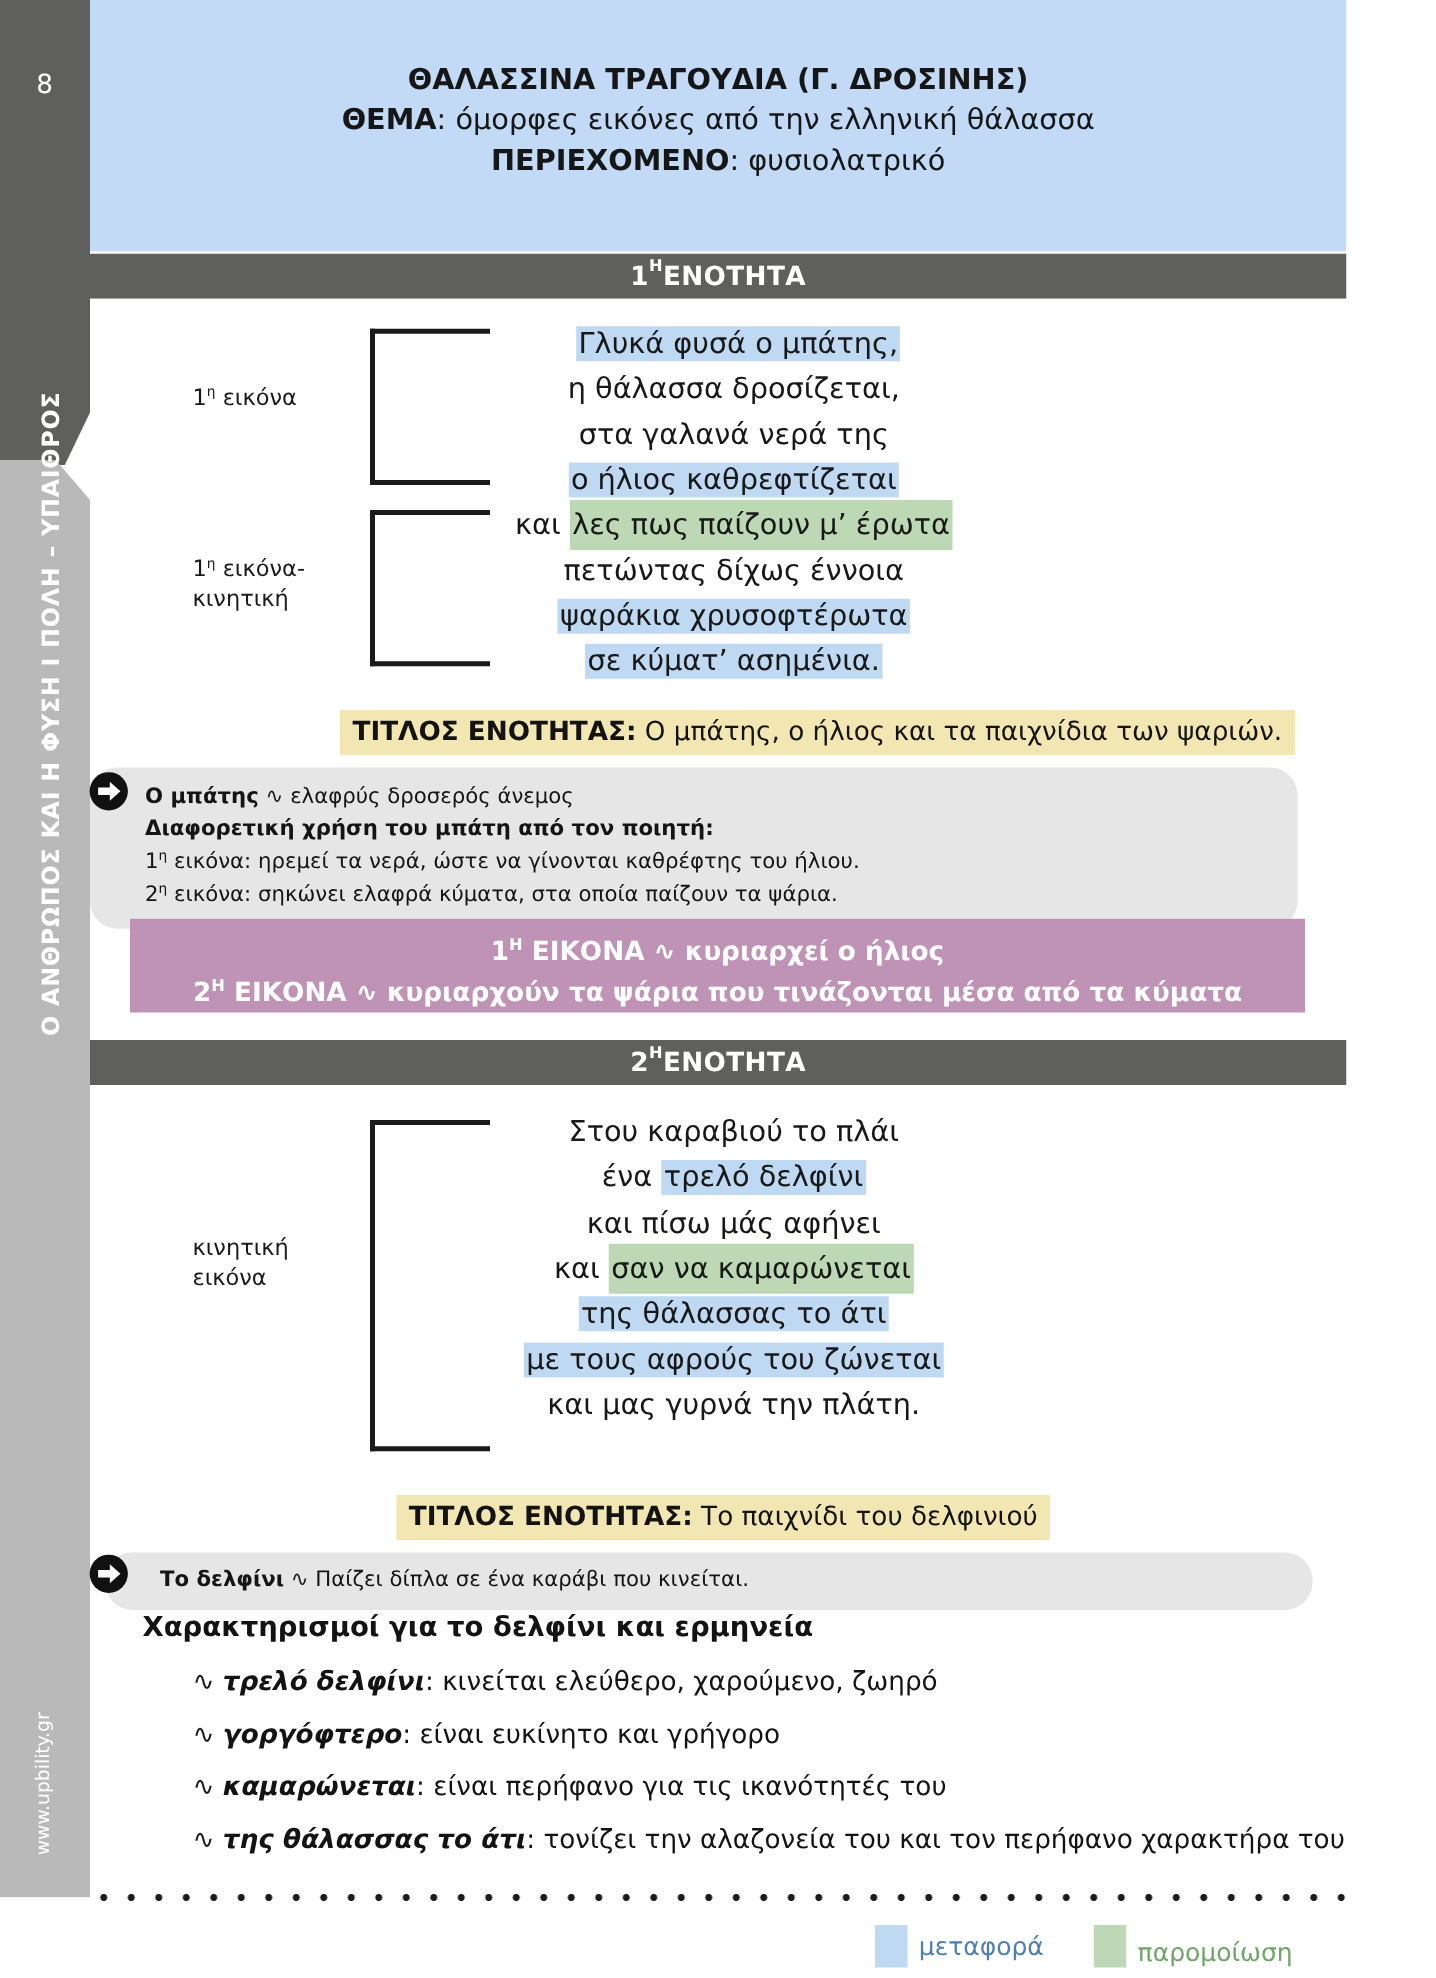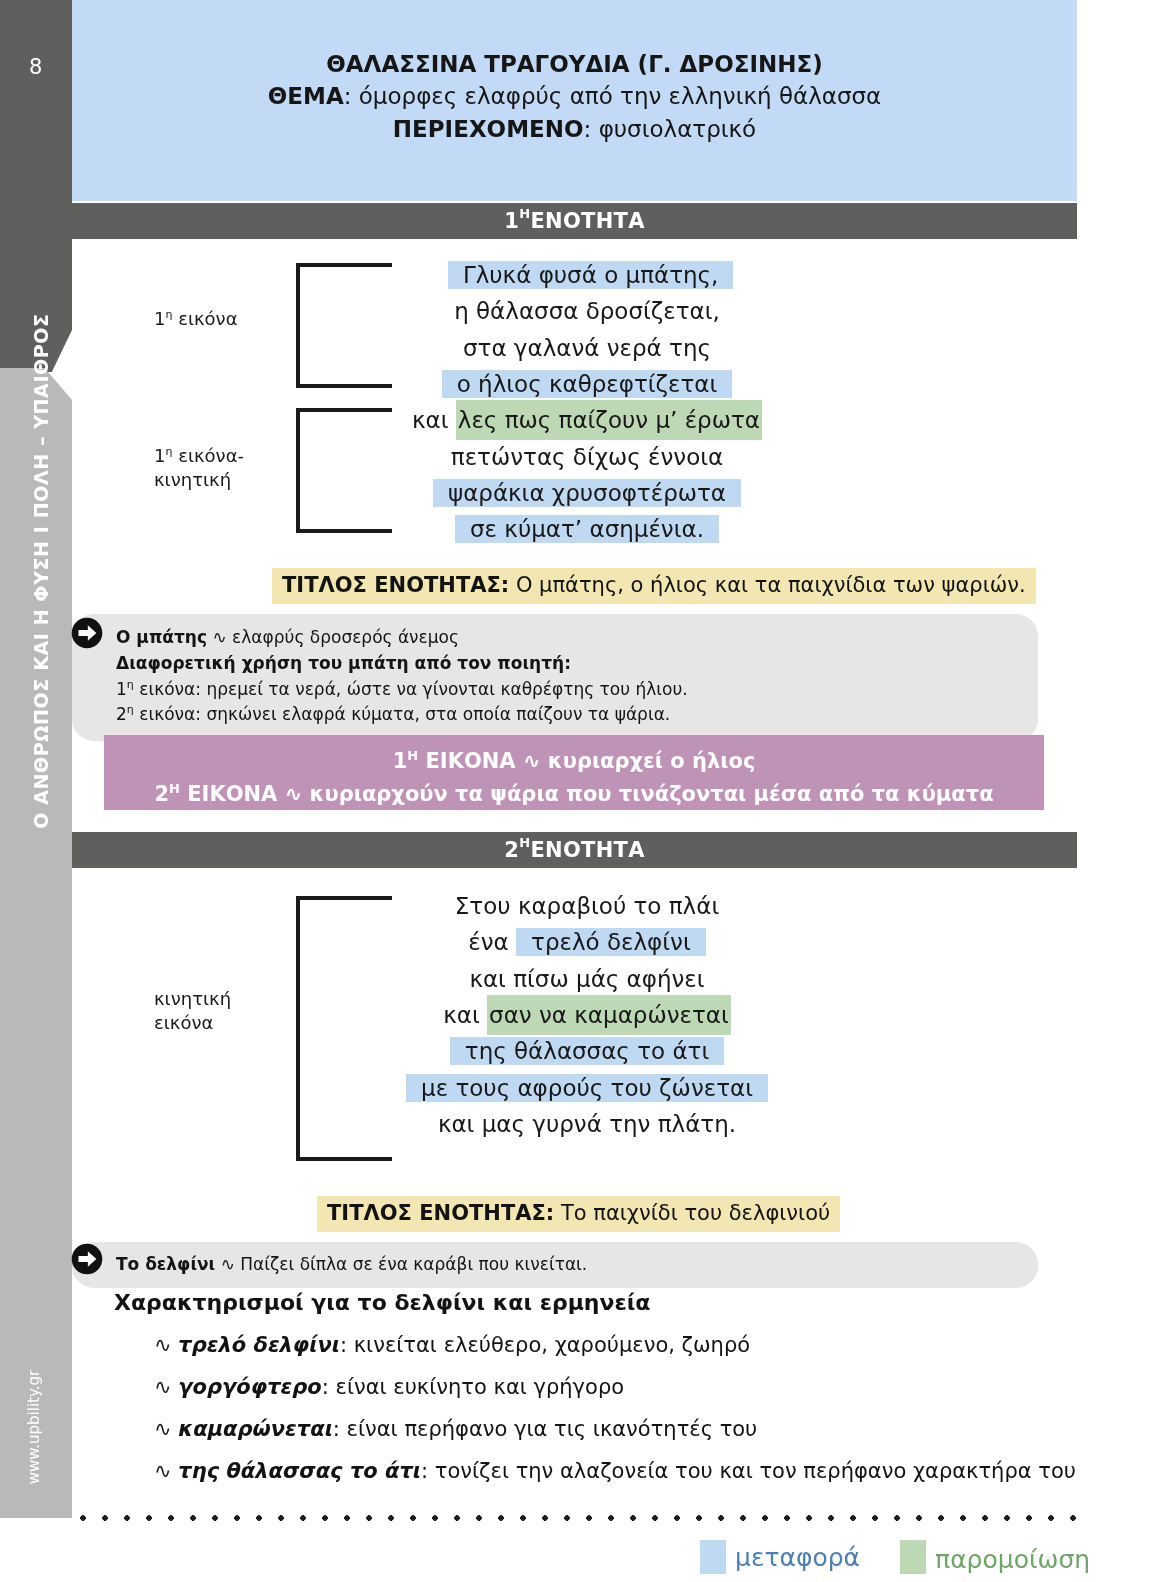--- a/index.html
+++ b/index.html
@@ -132,21 +132,21 @@
     box-sizing: border-box;
   }
   .lines {
     position: absolute;
     text-align: center;
     font-size: 23px;
     color: #181818;
     line-height: 1.58;
   }
   .lines .vl { display: block; white-space: nowrap; }
-  .hl-blue  { background: #bfd9f2; padding: 1px 15px; }
+  .hl-blue  { background: #bfd9f2; padding: 1px 2px; }
   .hl-green { background: #bcd8b4; padding: 7px 2px; }
 
   
   .title-strip {
     position: absolute;
     background: #f2e7b2;
     font-size: 21px;
     color: #131313;
     padding: 5px 10px 7px 10px;
     white-space: nowrap;
@@ -218,42 +218,42 @@
     background-size: 22px 12px;
     background-repeat: repeat-x;
   }
   .legend {
     position: absolute;
     left: 700px;
     top: 1540px;
     display: flex;
     align-items: center;
     gap: 12px;
-    font-size: 25px;
+    font-size: 20px;
   }
   .swatch { width: 26px; height: 34px; display: inline-block; }
   .legend-item { display: flex; align-items: center; gap: 9px; }
   .legend-label-blue  { color: #4e7fb0; }
   .legend-label-green { color: #6fa566; }
 </style>
 </head>
 <body>
 
 <div class="page">
 
   <div class="spine-dark"></div>
   <div class="page-number">8</div>
   <div class="spine-light"></div>
   <div class="spine-title">Ο ΑΝΘΡΩΠΟΣ ΚΑΙ Η ΦΥΣΗ Ι ΠΟΛΗ – ΥΠΑΙΘΡΟΣ</div>
   <div class="spine-url">www.upbility.gr</div>
 
   <div class="header">
     <div class="header-line b">ΘΑΛΑΣΣΙΝΑ ΤΡΑΓΟΥΔΙΑ (Γ. ΔΡΟΣΙΝΗΣ)</div>
     <div class="header-line">
-      <span class="b">ΘΕΜΑ</span><span>: όμορφες ελαφρύς από την ελληνική θάλασσα</span>
+      <span class="b">ΘΕΜΑ</span><span>: όμορφες εικόνες από την ελληνική θάλασσα</span>
     </div>
     <div class="header-line">
       <span class="b">ΠΕΡΙΕΧΟΜΕΝΟ</span><span>: φυσιολατρικό</span>
     </div>
   </div>
 
   <div class="band" style="top:203px;">
     <span>1</span>
       <sup>Η</sup>
       <span> ΕΝΟΤΗΤΑ</span>
@@ -337,21 +337,21 @@
       <span class="vl"><span class="hl-blue">της θάλασσας το άτι</span></span>
       <span class="vl"><span class="hl-blue">με τους αφρούς του ζώνεται</span></span>
       <span class="vl"><span>και μας γυρνά την πλάτη.</span></span>
     </div>
   </div>
 
   <div class="title-strip" style="left:317px; top:1196px;">
     <span class="lbl">ΤΙΤΛΟΣ ΕΝΟΤΗΤΑΣ:</span><span> Το παιχνίδι του δελφινιού</span>
   </div>
 
-  <div class="note" style="left:72px; top:1242px; width:966px; padding-top:10px; padding-bottom:10px;">
+  <div class="note" style="left:84px; top:1242px; width:966px; padding-top:10px; padding-bottom:10px;">
     <div class="note-line">
       <span class="note-strong">Το δελφίνι</span>
       <span class="tilde">∿</span>
       <span>Παίζει δίπλα σε ένα καράβι που κινείται.</span>
     </div>
   </div>
 
   <svg class="arrow-icon" style="left:70px; top:1242px;" viewBox="0 0 40 40">
     <circle cx="20" cy="20" r="18" fill="#111111"></circle>
     <path d="M10 16.5 H21 V11 L31 20 L21 29 V23.5 H10 Z" fill="#ffffff"></path>

